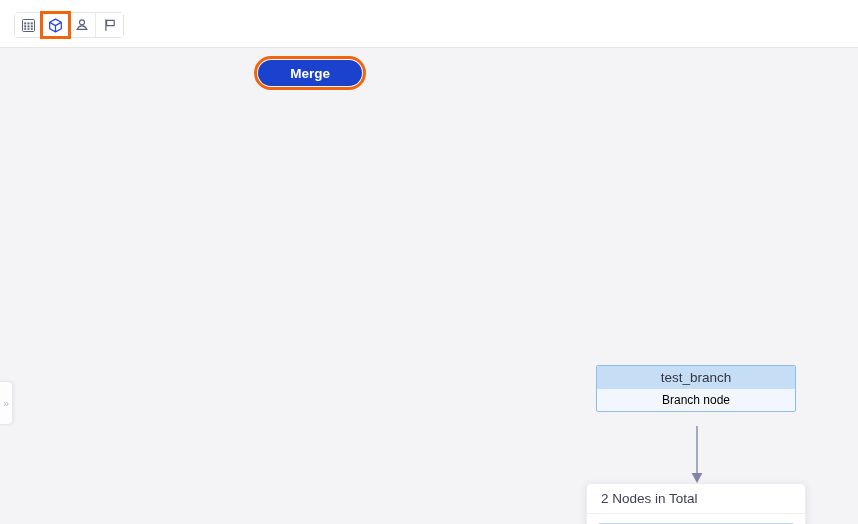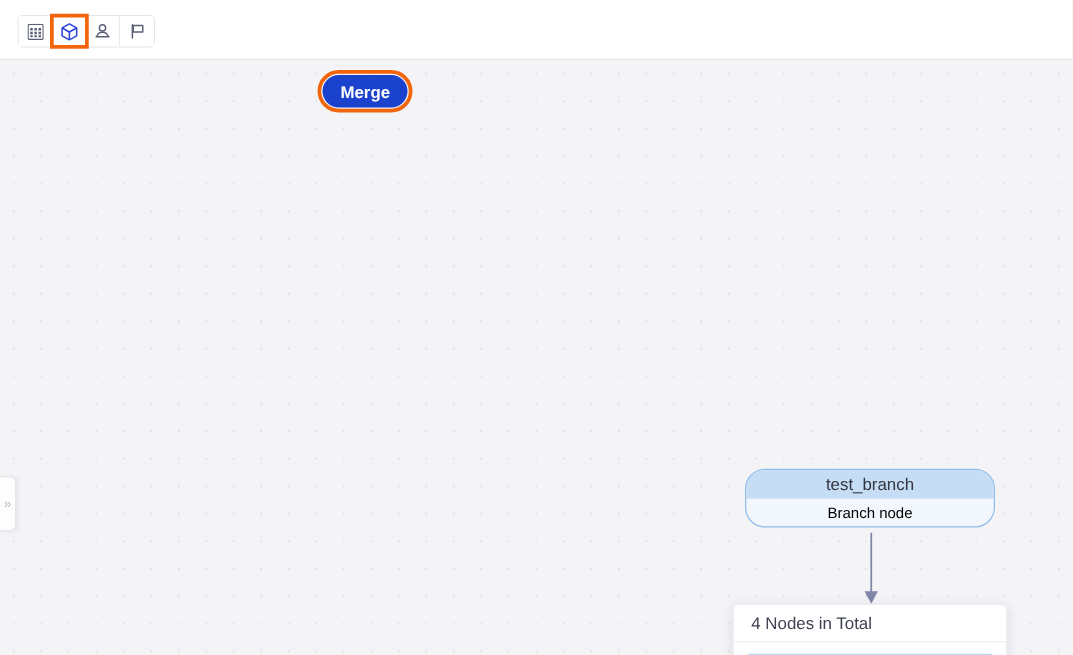--- a/index.html
+++ b/index.html
@@ -112,21 +112,21 @@
     background: #ffffff;
     border-radius: 18px;
     box-shadow: 0 1px 4px rgba(30, 35, 60, 0.13), 0 0 1px rgba(30,35,60,0.10);
     padding: 0 2px;
     box-sizing: border-box;
     position: relative;
   }
 
   .seg-item {
     height: 26px;
-    padding: 0 14px;
+    padding: 0 32px;
     display: flex;
     align-items: center;
     justify-content: center;
     border-radius: 14px;
     font-size: 13.5px;
     color: #5b5f72;
     cursor: pointer;
     white-space: nowrap;
     box-sizing: border-box;
   }
@@ -173,25 +173,25 @@
   .collapse-handle span {
     font-size: 11px;
     color: #b9bac6;
     line-height: 1;
   }
 
   
   .graph-node {
     position: absolute;
     left: 596px;
-    top: 327px;
+    top: 317px;
     width: 200px;
     height: 47px;
     border: 1px solid #8fbdeb;
-    border-radius: 16px;
+    border-radius: 2px;
     background: #f2f7fd;
     box-sizing: border-box;
     overflow: hidden;
     cursor: pointer;
   }
   .node-title {
     height: 23px;
     background: #c6ddf6;
     display: flex;
     align-items: center;
@@ -344,21 +344,21 @@
     </div>
 
     <div class="connector">
       <svg width="18" height="60" viewBox="0 0 18 60">
         <line x1="9" y1="0" x2="9" y2="48" stroke="#8186a8" stroke-width="1.4"></line>
         <path d="M3.6 47 L14.4 47 L9 57 Z" fill="#8186a8"></path>
       </svg>
     </div>
 
     <div class="nodes-panel">
-      <div class="panel-header">4 Nodes in Total</div>
+      <div class="panel-header">2 Nodes in Total</div>
       <div class="panel-body">
         <div class="panel-item">
           
           
           
         </div>
       </div>
     </div>
 
   </div>

